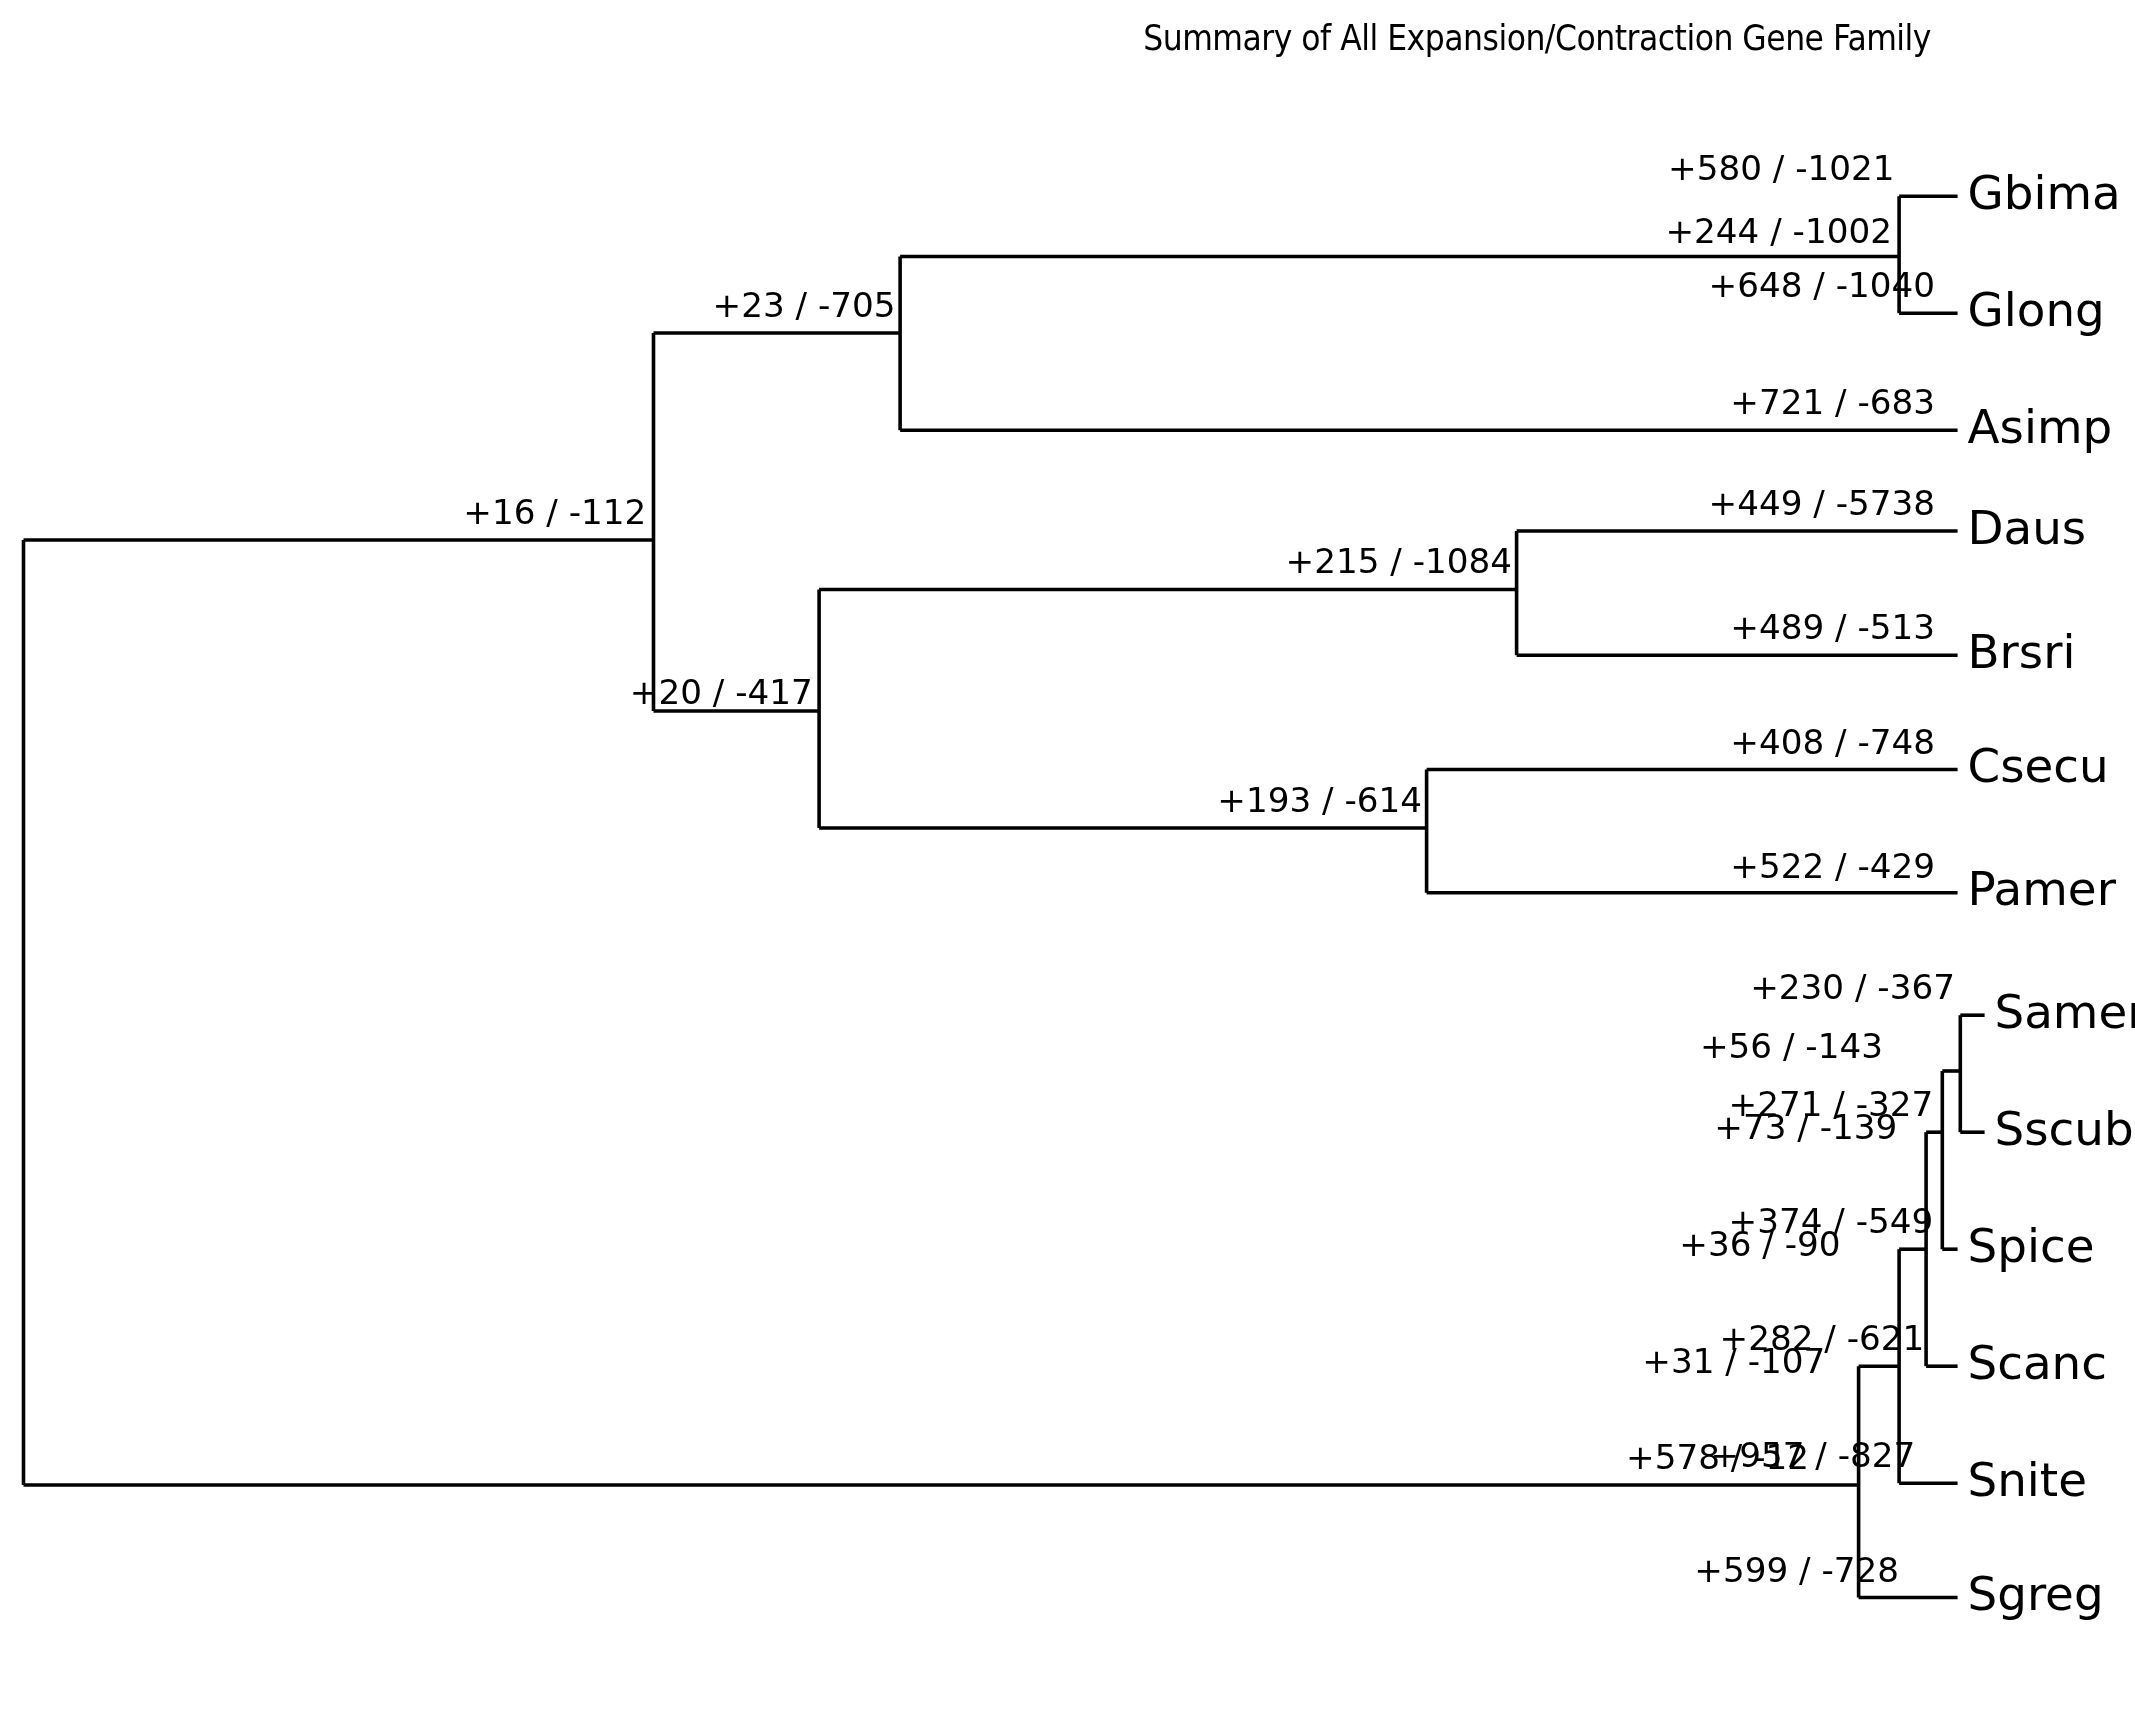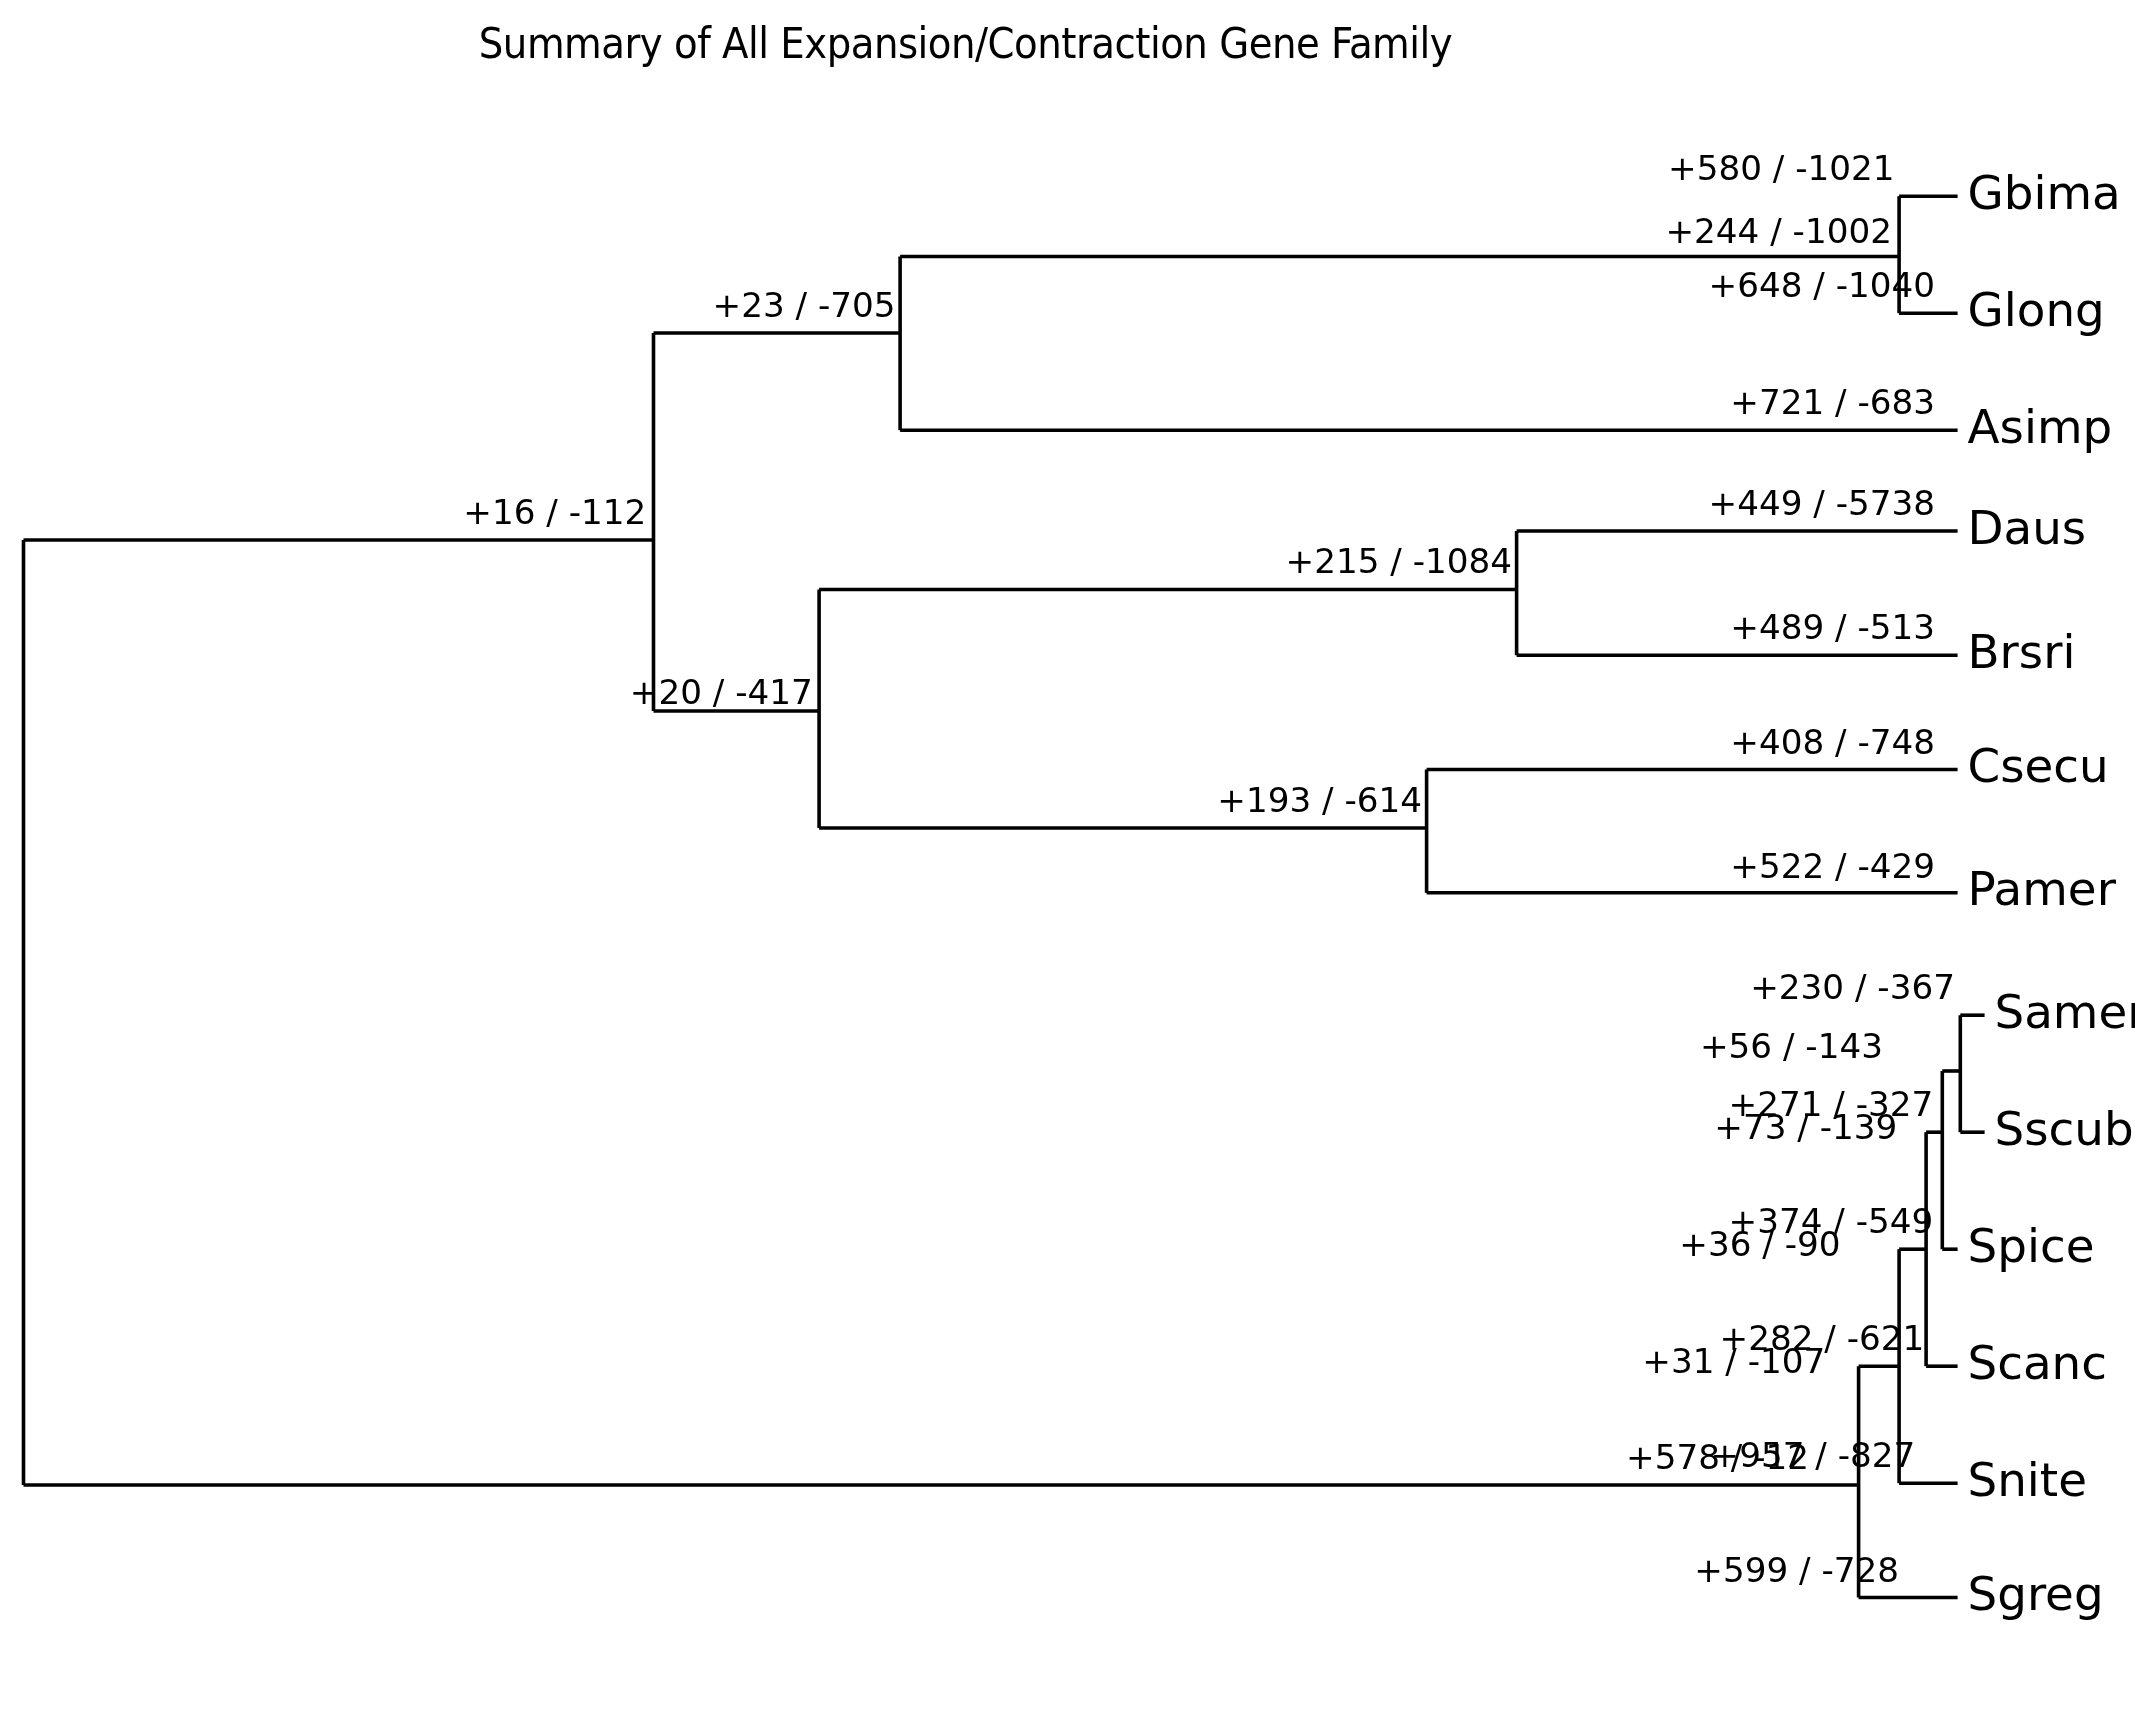--- a/index.html
+++ b/index.html
@@ -13,22 +13,22 @@
     height: 1728px;
     background: #ffffff;
     font-family: "DejaVu Sans", sans-serif;
     overflow: hidden;
   }
   #chart-title {
     position: absolute;
     left: 0;
     top: 18px;
     width: 1931px;
-    text-align: center;
-    font-size: 43px;
+    text-align: right;
+    font-size: 35px;
     font-family: "DejaVu Sans Condensed", "Liberation Sans Narrow", "DejaVu Sans", sans-serif;
     color: #000000;
     letter-spacing: -0.5px;
     white-space: nowrap;
   }
   svg#tree {
     position: absolute;
     left: 0;
     top: 0;
     width: 2135px;

